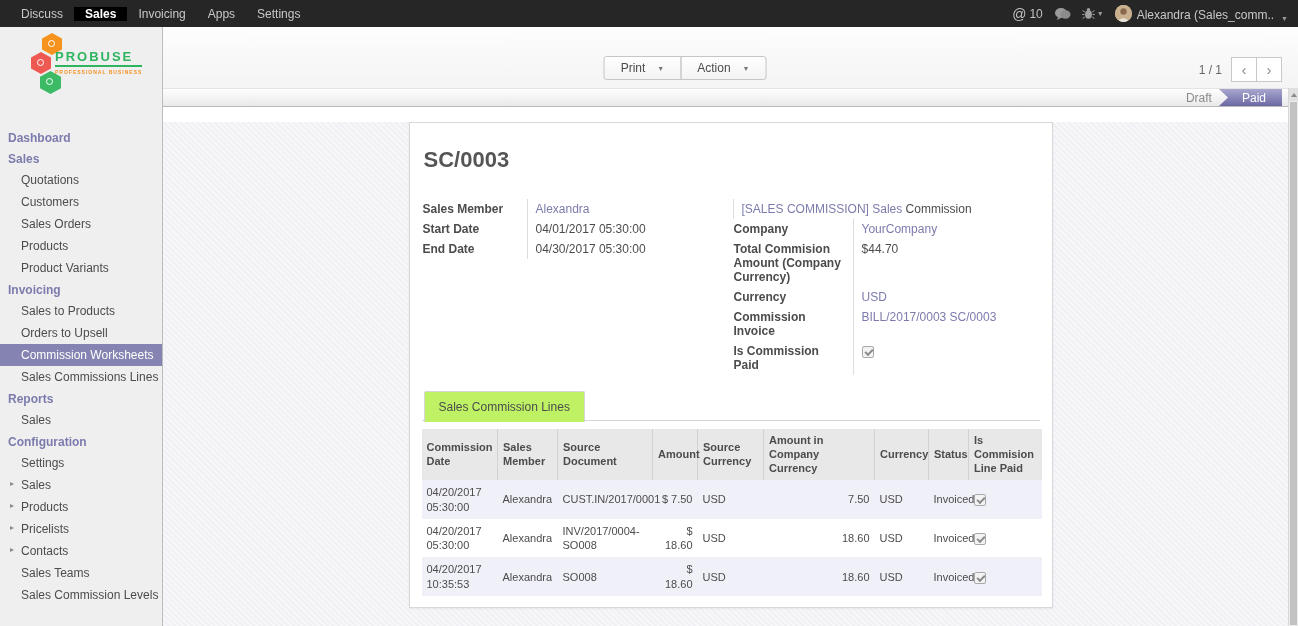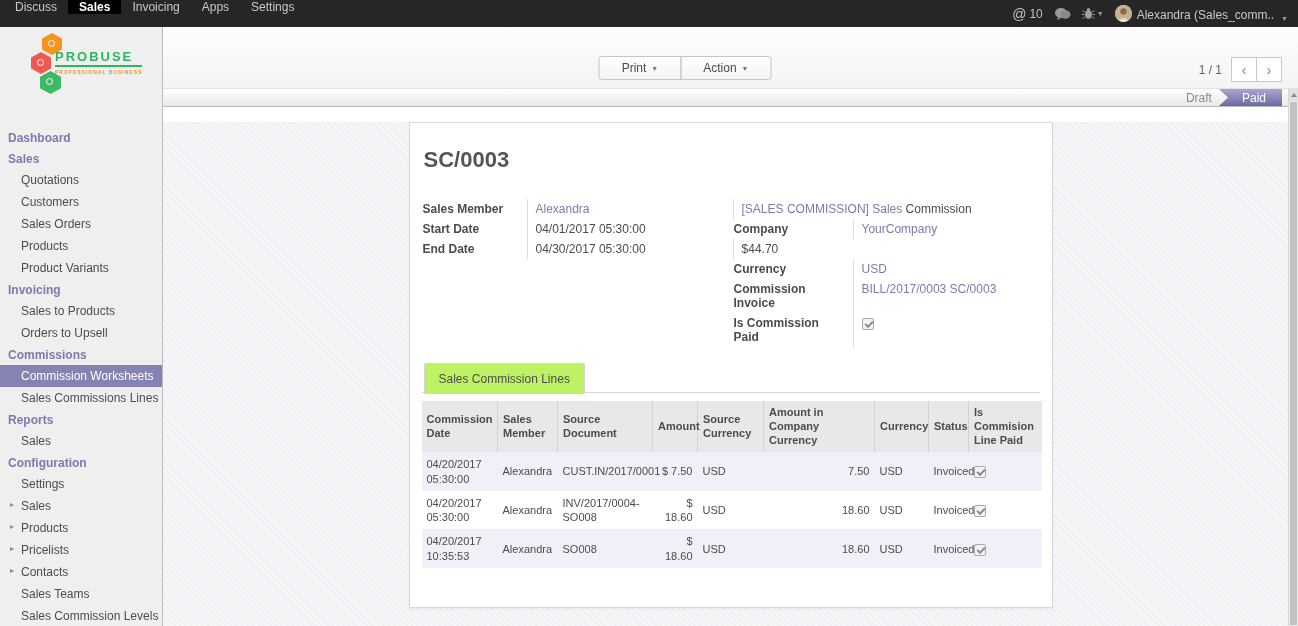--- a/index.html
+++ b/index.html
@@ -1,21 +1,21 @@
 <!DOCTYPE html>
 <html><head>
 <meta charset="utf-8">
 <style>
   * { box-sizing: border-box; margin: 0; padding: 0; }
   html,body { width:1298px; height:626px; overflow:hidden; }
   body { font-family:"Liberation Sans", sans-serif; background:#fff; color:#4c4c4c; }
 
   
   #topbar { height:27px; background:#262626; display:flex; align-items:stretch; font-size:12px; color:#c8c8c8; }
-  #topbar-menus { display:flex; align-items:flex-start; padding-left:4px; }
+  #topbar-menus { display:flex; align-items:center; padding-left:10px; }
   .menu-item { padding:0 11px; display:flex; align-items:center; cursor:pointer; }
   .menu-item.active { background:#000; color:#fff; font-weight:bold; }
   .systray { margin-left:auto; display:flex; align-items:center; gap:11px; padding-right:10px; }
   .mention { display:flex; align-items:center; gap:3px; color:#c2c2c2; }
   .mention .at { font-size:14px; }
   .tray-caret { font-size:7px; color:#9a9a9a; margin-left:2px; }
   .avatar { width:17px; height:17px; border-radius:50%; overflow:hidden; background:#c9b18f; display:inline-block; }
   .user-menu { display:flex; align-items:flex-end; gap:5px; cursor:pointer; }
 
   
@@ -39,21 +39,21 @@
   .sb-caret { position:absolute; left:10px; top:5px; font-size:8px; color:#8a8a8a; }
 
   
   #controlpanel { height:61px; background:linear-gradient(#fdfdfd,#f4f4f4); position:relative; }
   .breadcrumb { padding:9px 0 0 14px; font-size:14px; }
   .breadcrumb .bc-link { color:#7c7bad; cursor:pointer; }
   .breadcrumb .bc-sep { color:#7c7bad; margin:0 4px 0 4px; }
   .breadcrumb .bc-current { color:#585858; }
   .btn-group { position:absolute; left:46%; transform:translateX(-50%); top:29px; display:flex; }
   .btn { background:linear-gradient(#fff,#f3f3f3); border:1px solid #c6c6c6; font-size:12px; color:#4c4c4c;
-         padding:4px 22px; cursor:pointer; display:flex; align-items:center; gap:5px; font-family:inherit; }
+         padding:4px 16px; cursor:pointer; display:flex; align-items:center; gap:12px; font-family:inherit; }
   .btn:first-child { border-radius:3px 0 0 3px; }
   .btn:last-child  { border-radius:0 3px 3px 0; margin-left:-1px; }
   .btn .caret { font-size:7px; color:#777; }
   .pager { position:absolute; right:16px; top:30px; display:flex; align-items:center; gap:9px; font-size:12px; color:#666; }
   .pager-btns { display:flex; }
   .pager-btn { width:26px; height:25px; border:1px solid #c9c9c9; background:#fff; display:flex; align-items:center;
                justify-content:center; color:#8a8a8a; font-size:15px; cursor:pointer; }
   .pager-btn + .pager-btn { margin-left:-1px; }
 
   
@@ -176,21 +176,20 @@
         <div class="sb-header">Dashboard</div>
         <div class="sb-header">Sales</div>
         <div class="sb-item"><span>Quotations</span></div>
         <div class="sb-item"><span>Customers</span></div>
         <div class="sb-item"><span>Sales Orders</span></div>
         <div class="sb-item"><span>Products</span></div>
         <div class="sb-item"><span>Product Variants</span></div>
         <div class="sb-header">Invoicing</div>
         <div class="sb-item"><span>Sales to Products</span></div>
         <div class="sb-item"><span>Orders to Upsell</span></div>
-        <div class="sb-header">Commissions</div>
         <div class="sb-item active"><span>Commission Worksheets</span></div>
         <div class="sb-item"><span>Sales Commissions Lines</span></div>
         <div class="sb-header">Reports</div>
         <div class="sb-item"><span>Sales</span></div>
         <div class="sb-header">Configuration</div>
         <div class="sb-item"><span>Settings</span></div>
         <div class="sb-item"><span class="sb-caret">▸</span><span>Sales</span></div>
         <div class="sb-item"><span class="sb-caret">▸</span><span>Products</span></div>
         <div class="sb-item"><span class="sb-caret">▸</span><span>Pricelists</span></div>
         <div class="sb-item"><span class="sb-caret">▸</span><span>Contacts</span></div>
@@ -247,20 +246,21 @@
             </div>
           <div class="group group-right">
               <div class="f-row">
                 <div class="f-value"><span class="link">[SALES COMMISSION] Sales</span> <span class="plain">Commission</span></div>
               </div>
               <div class="f-row">
                 <div class="f-label">Company</div>
                 <div class="f-value"><span class="link">YourCompany</span></div>
               </div>
               <div class="f-row">
+                <div class="f-label">Total Commision Amount (Company Currency)</div>
                 <div class="f-value"><span class="plain">$44.70</span></div>
               </div>
               <div class="f-row">
                 <div class="f-label">Currency</div>
                 <div class="f-value"><span class="link">USD</span></div>
               </div>
               <div class="f-row">
                 <div class="f-label">Commission Invoice</div>
                 <div class="f-value"><span class="link">BILL/2017/0003 SC/0003</span></div>
               </div>

